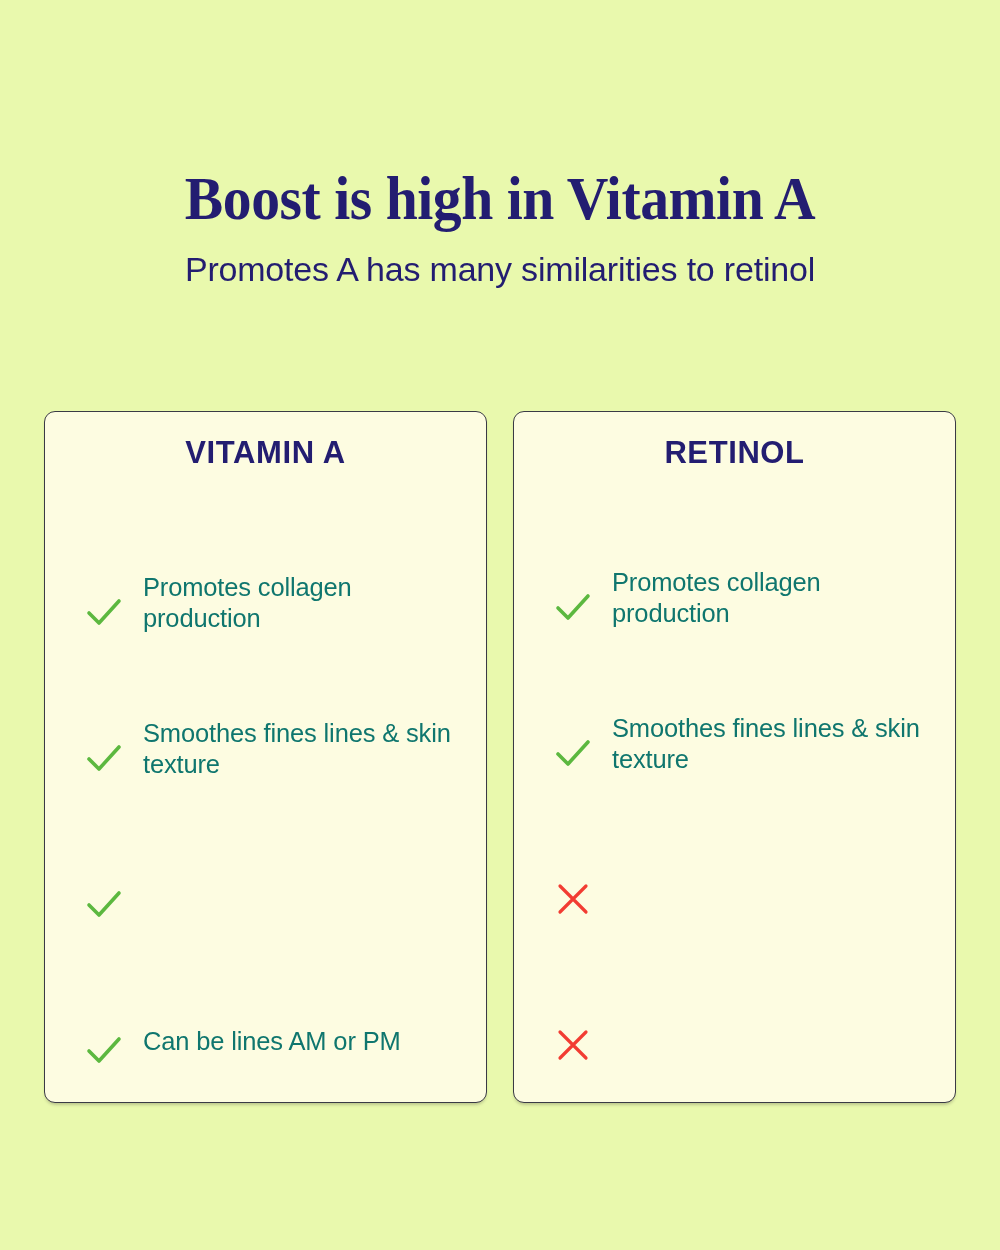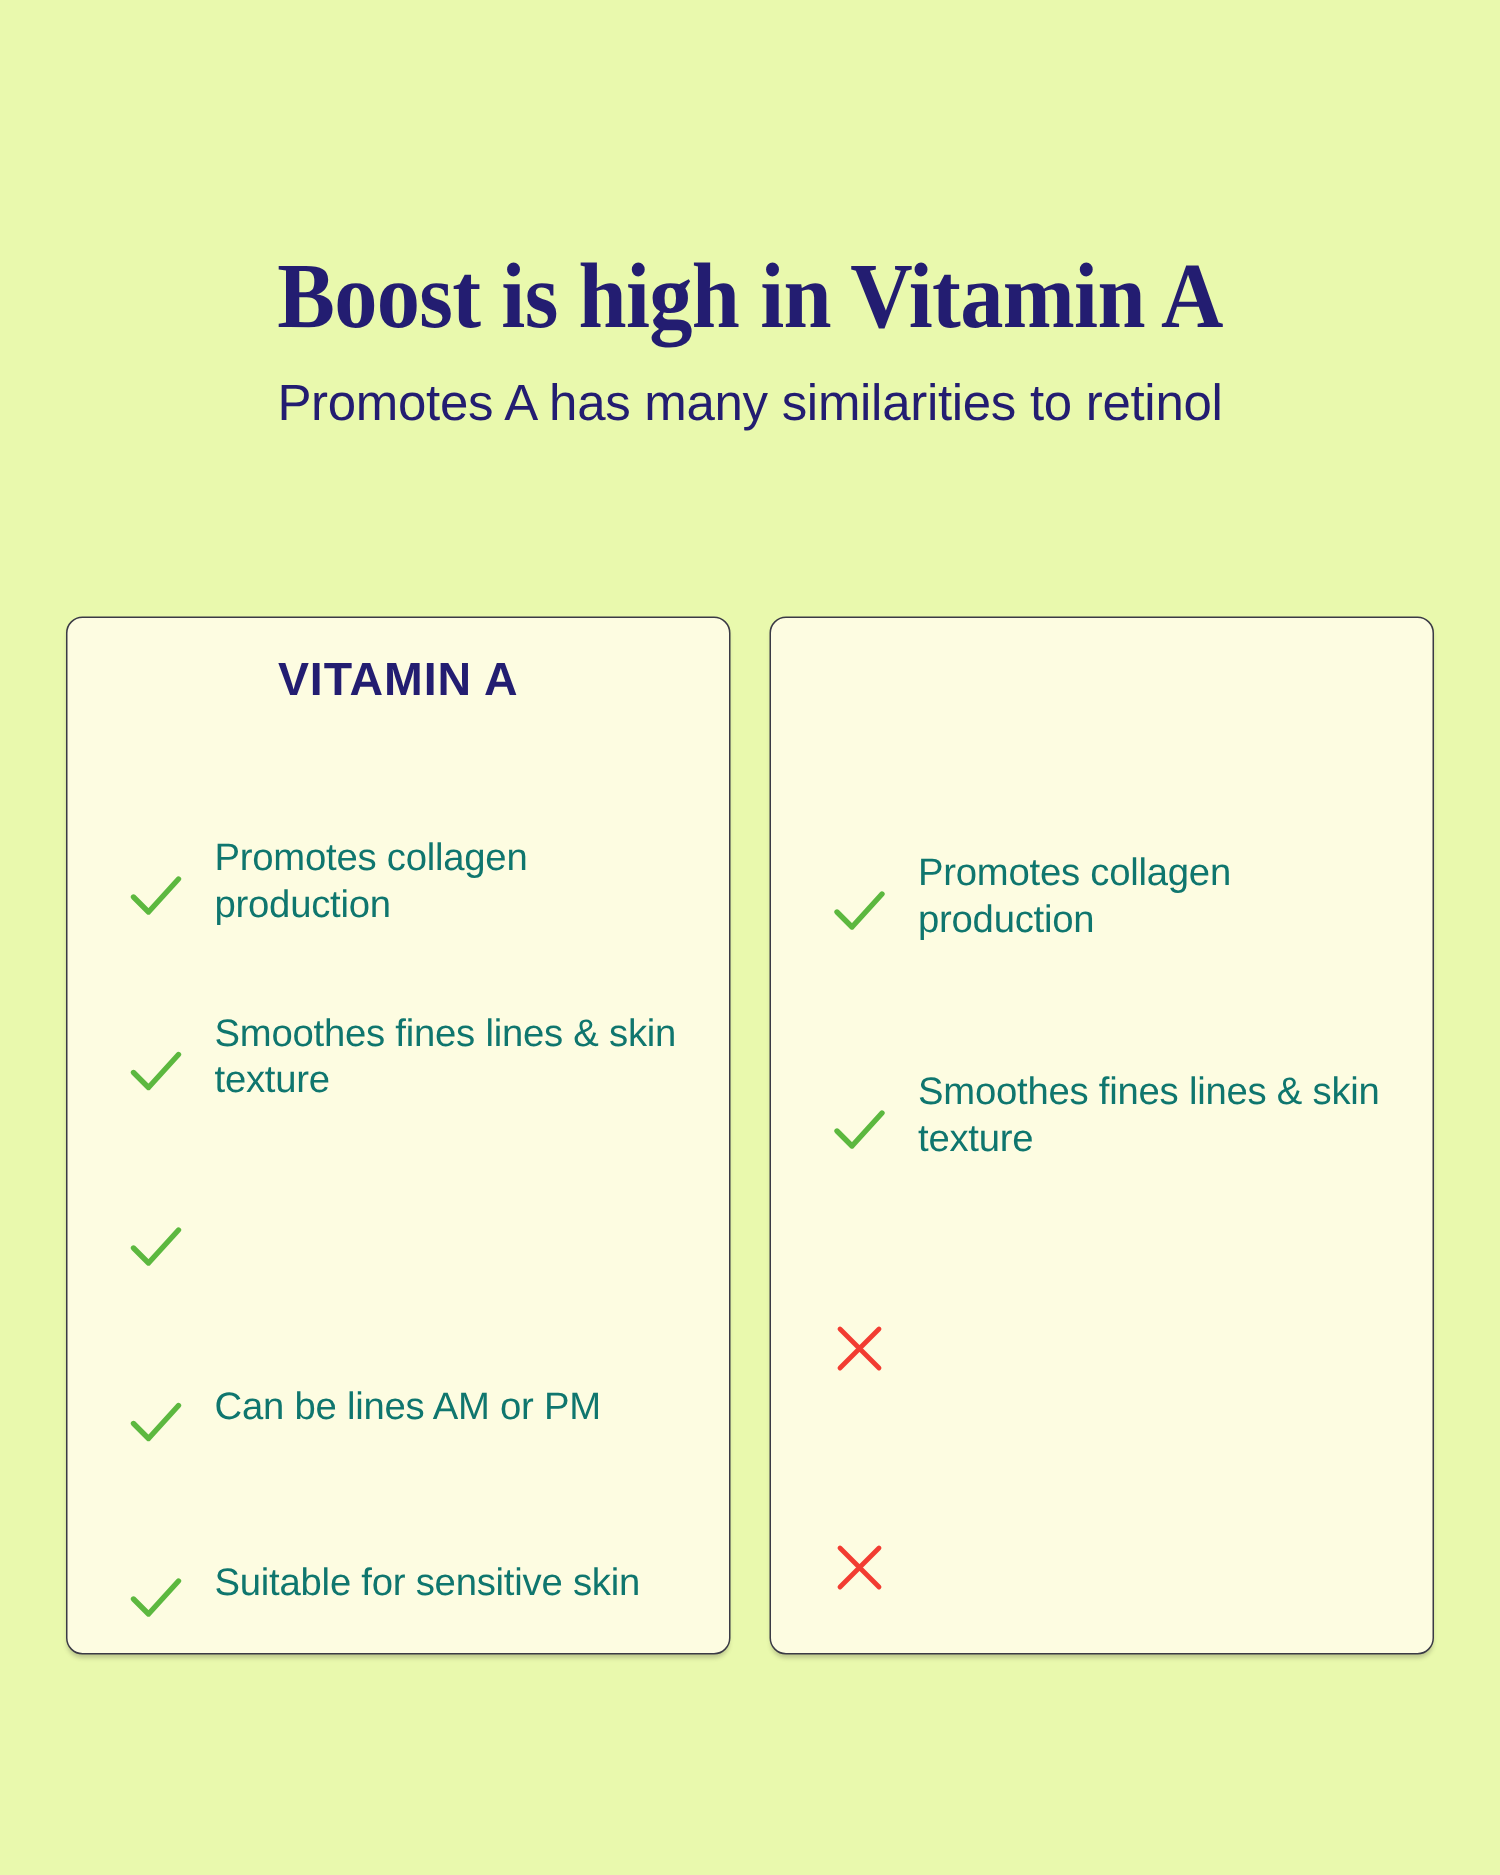--- a/index.html
+++ b/index.html
@@ -175,33 +175,26 @@
 
         <div class="item tone-good">
           <span class="icon-slot">
             <svg width="40" height="40" viewBox="0 0 40 40" aria-hidden="true">
               <path d="M5 21 L15 31 L35 9" fill="none" stroke="#5cb83f" stroke-width="3.6" stroke-linecap="round" stroke-linejoin="round"></path>
             </svg>
           </span>
           <span class="item-text">Can be lines AM or PM</span>
         </div>
 
-        <div class="item tone-good">
-          <span class="icon-slot">
-            <svg width="40" height="40" viewBox="0 0 40 40" aria-hidden="true">
-              <path d="M5 21 L15 31 L35 9" fill="none" stroke="#5cb83f" stroke-width="3.6" stroke-linecap="round" stroke-linejoin="round"></path>
-            </svg>
-          </span>
-          <span class="item-text">Suitable for sensitive skin</span>
-        </div>
 
       </div>
     </div>
 
     <div class="card">
+      <h2 class="card-title">RETINOL</h2>
 
       <div class="list right-list">
 
         <div class="item tone-good">
           <span class="icon-slot">
             <svg width="40" height="40" viewBox="0 0 40 40" aria-hidden="true">
               <path d="M5 21 L15 31 L35 9" fill="none" stroke="#5cb83f" stroke-width="3.6" stroke-linecap="round" stroke-linejoin="round"></path>
             </svg>
           </span>
           <span class="item-text">Promotes collagen production</span>

